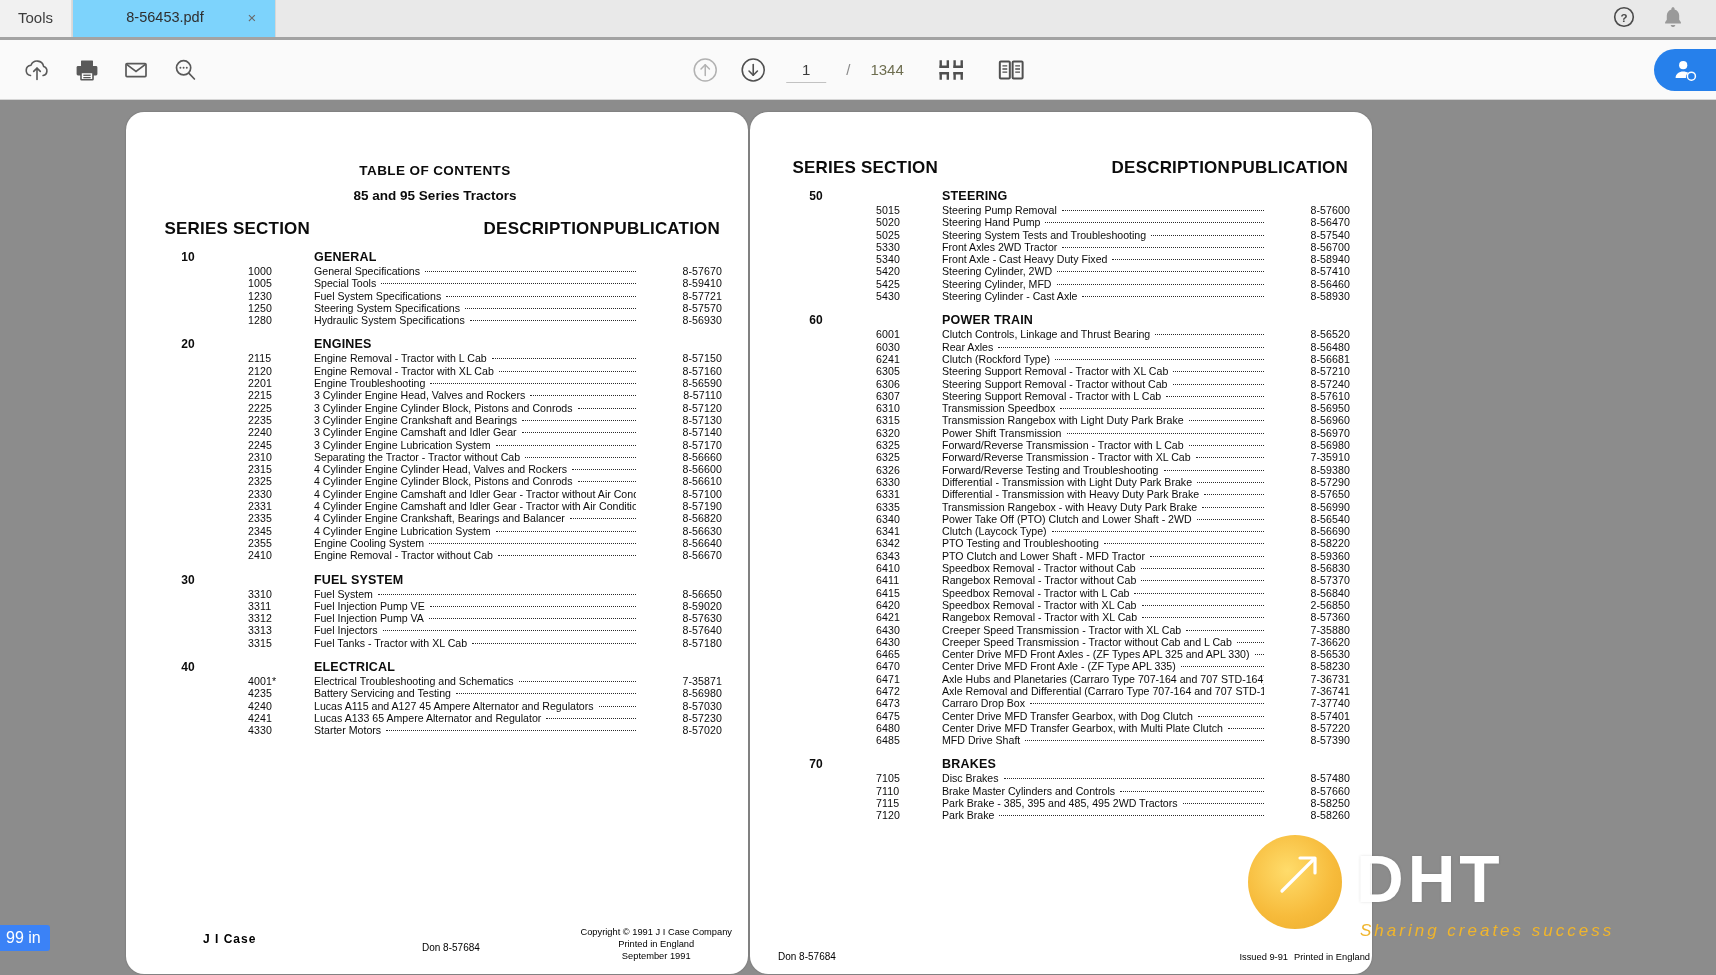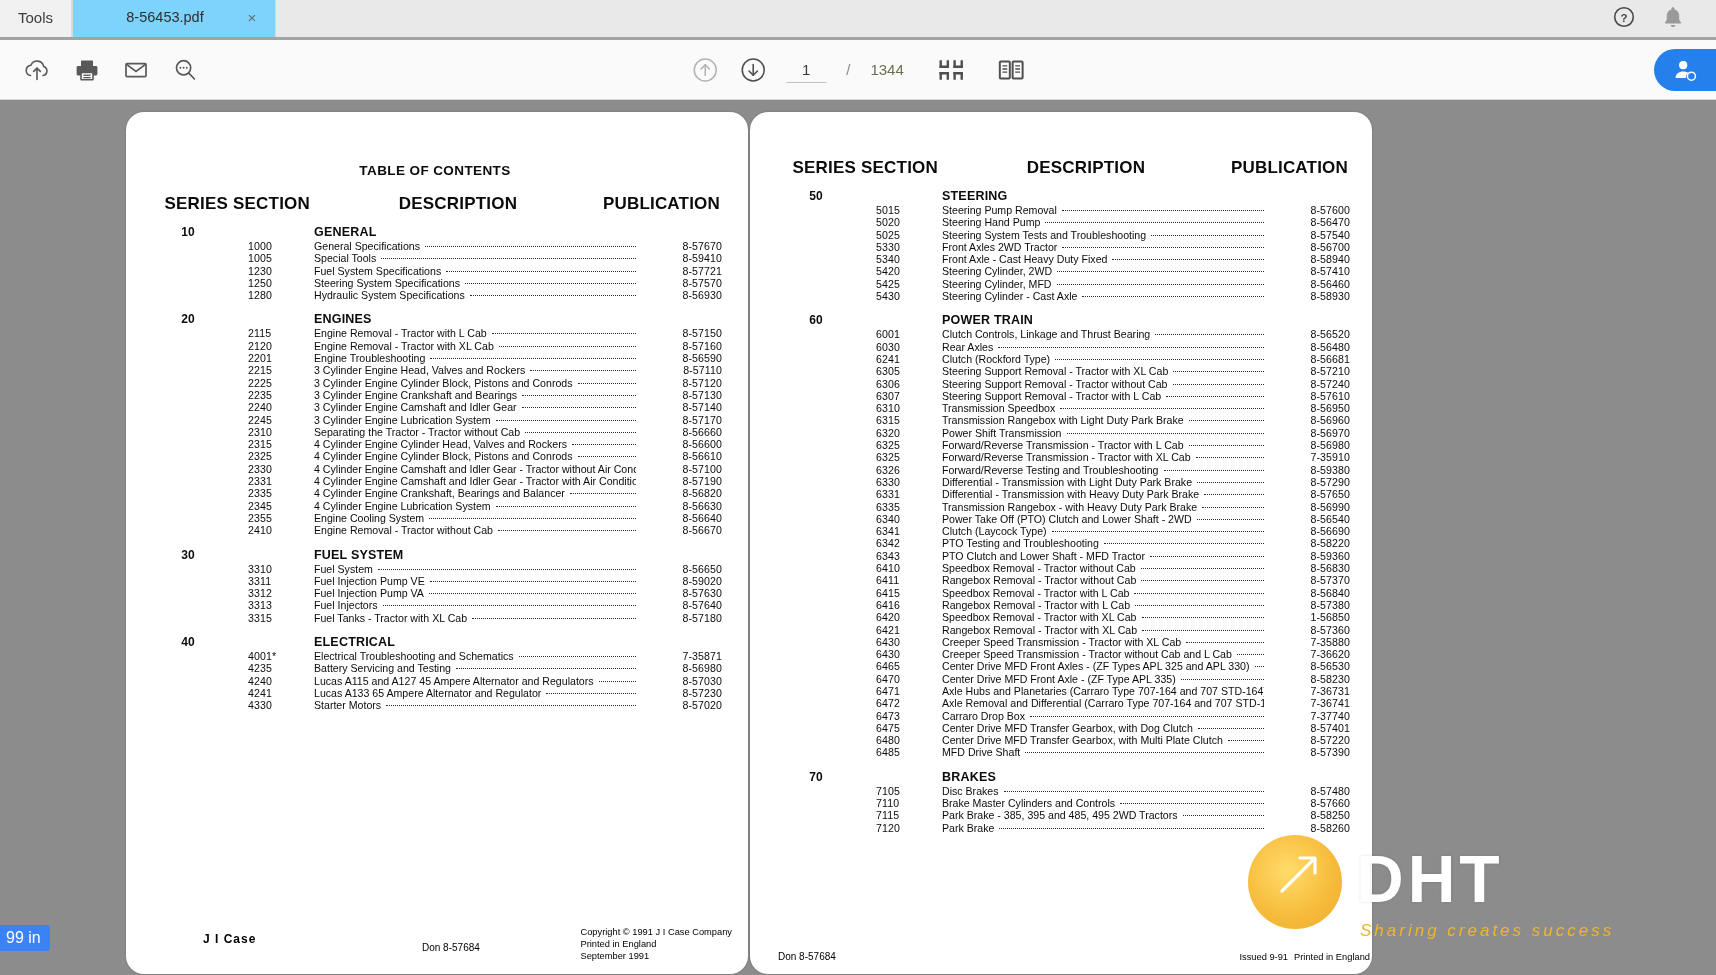--- a/index.html
+++ b/index.html
@@ -165,21 +165,21 @@
   }
   .col-head {
     display: flex;
     font-size: 17px;
     font-weight: bold;
     margin-top: 16px;
     letter-spacing: .2px;
   }
   .ch-series { width: 80px; text-align: right; }
   .ch-section { width: 86px; text-align: right; padding-right: 4px; }
-  .ch-desc { flex: 1; text-align: center; }
+  .ch-desc { flex: 1; text-align: right; }
   .ch-pub { width: 120px; text-align: right; padding-right: 2px; }
 
   .grp { margin-top: 11px; }
   .grp-head {
     display: flex;
     font-size: 12.5px;
     font-weight: bold;
     margin-bottom: 1px;
   }
   .gh-series { width: 80px; text-align: center; font-size: 12px; }
@@ -227,21 +227,21 @@
     margin-left: 33px;
   }
   .foot-l-don {
     position: absolute;
     left: 296px; bottom: 21px;
     font-size: 10px;
   }
   .foot-l-copy {
     position: absolute;
     right: 16px; bottom: 12px;
-    text-align: left;
+    text-align: center;
     font-size: 9.3px;
     line-height: 12px;
   }
   .foot-r-don {
     position: absolute;
     left: 28px; bottom: 12px;
     font-size: 10px;
   }
   .foot-r-issued {
     position: absolute;
@@ -426,20 +426,21 @@
     </div>
   </div>
 </div>
 
 <div class="docarea">
   <div class="pages-wrap">
 
     <div class="page pg-left">
       <div class="page-inner">
         <div class="doc-title">TABLE OF CONTENTS</div>
+        <div class="doc-subtitle">85 and 95 Series Tractors</div>
         <div class="col-head">
           <span class="ch-series">SERIES</span>
           <span class="ch-section">SECTION</span>
           <span class="ch-desc">DESCRIPTION</span>
           <span class="ch-pub">PUBLICATION</span>
         </div>
         <div id="left-groups">
             <div class="grp">
               <div class="grp-head">
                 <span class="gh-series">10</span>
@@ -1055,35 +1056,26 @@
                 <span class="r-series"></span>
                 <span class="r-sect">6415</span>
                 <span class="r-desc">
                   <span class="r-text">Speedbox Removal - Tractor with L Cab</span>
                   <span class="r-dots"></span>
                 </span>
                 <span class="r-pub">8-56840</span>
               </div>
               <div class="row">
                 <span class="r-series"></span>
-                <span class="r-sect">6416</span>
-                <span class="r-desc">
-                  <span class="r-text">Rangebox Removal - Tractor with L Cab</span>
-                  <span class="r-dots"></span>
-                </span>
-                <span class="r-pub">8-57380</span>
-              </div>
-              <div class="row">
-                <span class="r-series"></span>
                 <span class="r-sect">6420</span>
                 <span class="r-desc">
                   <span class="r-text">Speedbox Removal - Tractor with XL Cab</span>
                   <span class="r-dots"></span>
                 </span>
-                <span class="r-pub">1-56850</span>
+                <span class="r-pub">2-56850</span>
               </div>
               <div class="row">
                 <span class="r-series"></span>
                 <span class="r-sect">6421</span>
                 <span class="r-desc">
                   <span class="r-text">Rangebox Removal - Tractor with XL Cab</span>
                   <span class="r-dots"></span>
                 </span>
                 <span class="r-pub">8-57360</span>
               </div>

